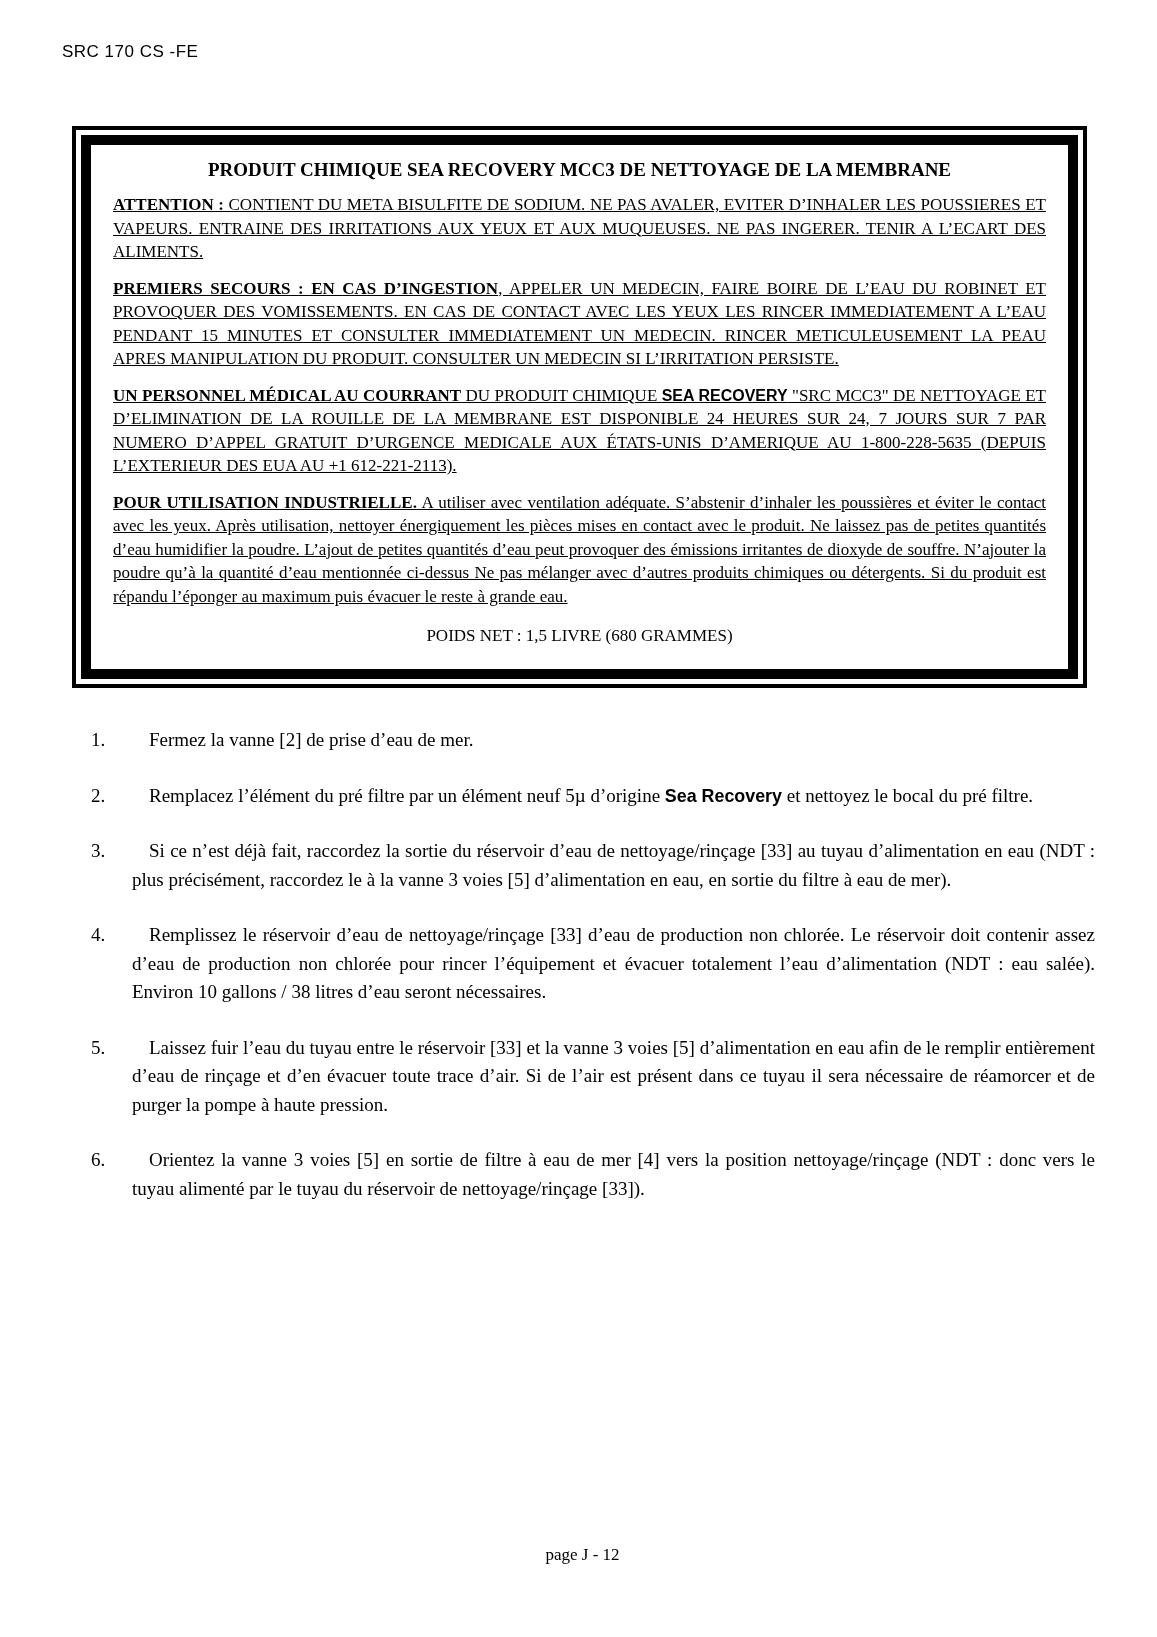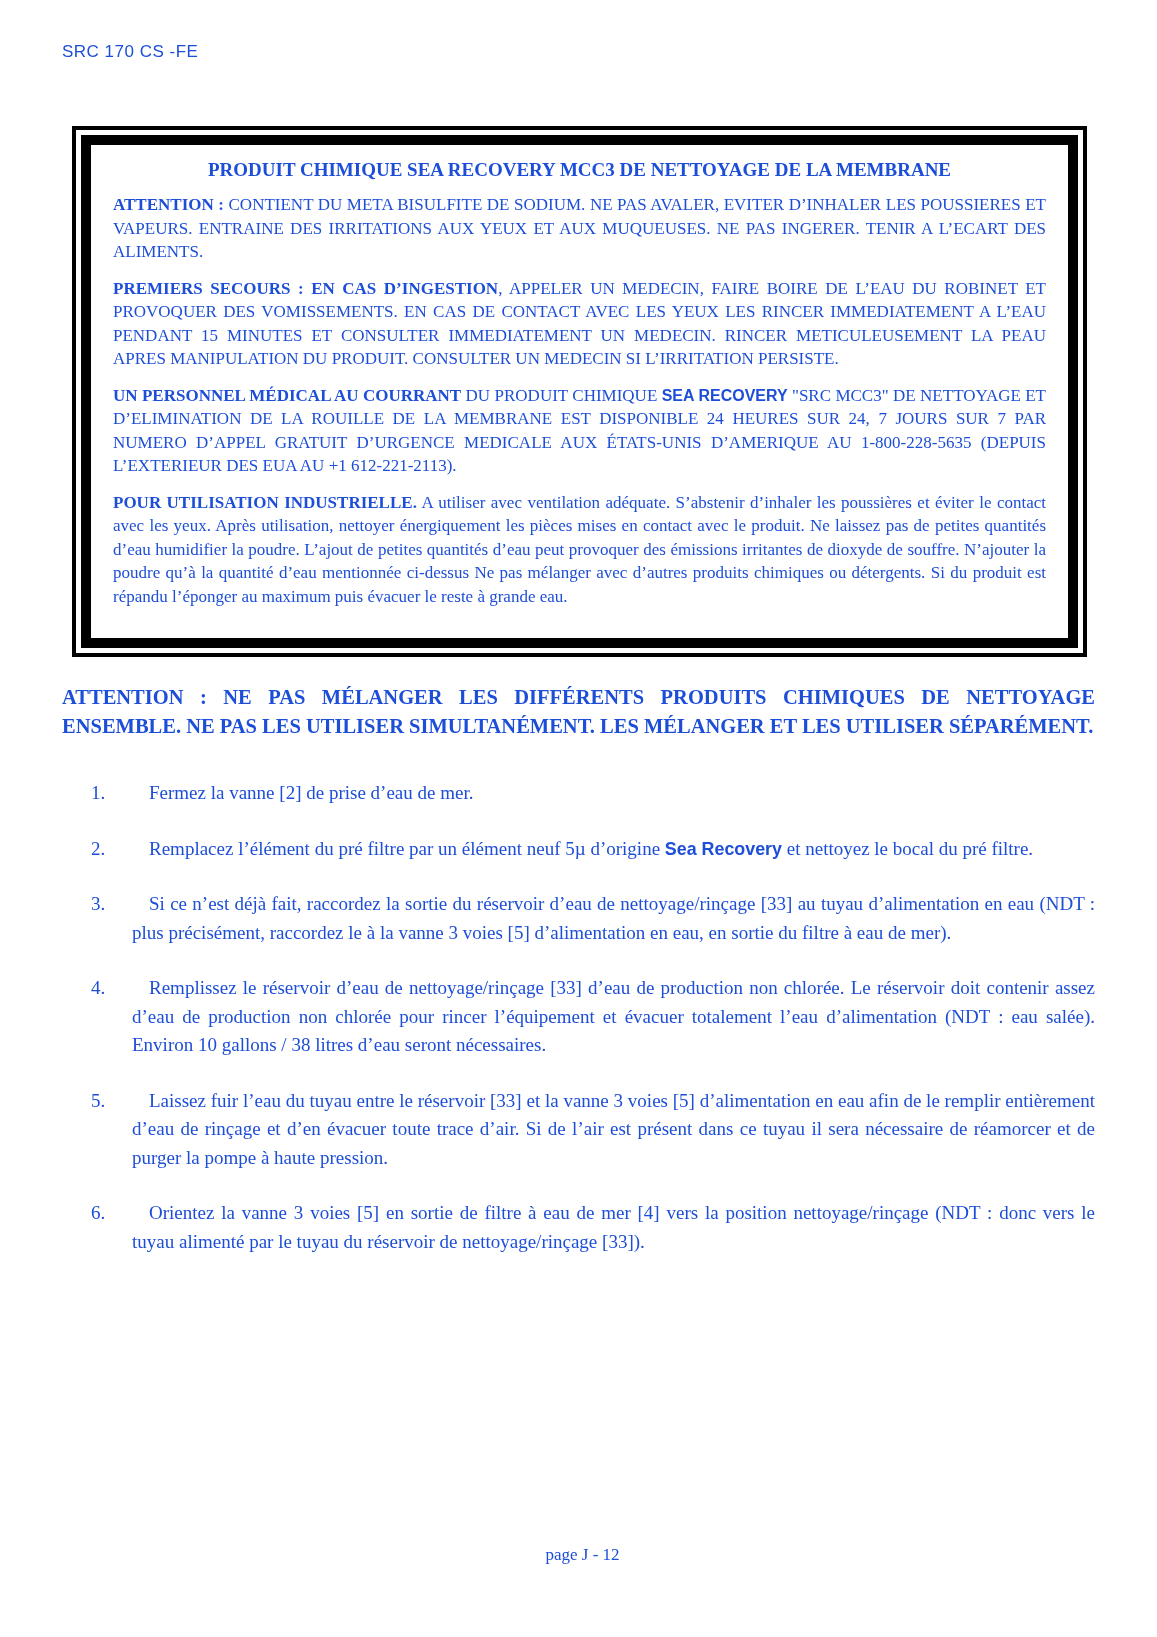--- a/index.html
+++ b/index.html
@@ -1,21 +1,21 @@
 <!DOCTYPE html>
 <html><head>
 <meta charset="utf-8">
 <style>
   html, body { margin: 0; padding: 0; background: #ffffff; }
   .page {
     position: relative;
     width: 1157px;
     height: 1637px;
     background: #ffffff;
-    color: #1d4ed8;
+    color: #000000;
     font-family: "Liberation Serif", "DejaVu Serif", serif;
     box-sizing: border-box;
     padding: 0 62px;
     overflow: hidden;
   }
   .doc-header {
     font-family: "Liberation Sans", "DejaVu Sans", sans-serif;
     font-size: 17px;
     padding-top: 42px;
     letter-spacing: 0.5px;
@@ -36,20 +36,21 @@
     text-align: center;
     font-weight: bold;
     font-size: 19px;
     margin: 0 0 12px 0;
   }
   .box-para {
     margin: 0 0 13px 0;
     font-size: 17px;
     line-height: 23.5px;
     text-align: justify;
+    text-decoration: underline;
   }
   .box-para .lead { font-weight: bold; }
   .sans-bold {
     font-family: "Liberation Sans", "DejaVu Sans", sans-serif;
     font-weight: bold;
     font-size: 0.94em;
   }
   .box-center-bold {
     text-align: center;
     font-weight: bold;
@@ -106,25 +107,25 @@
 
       <p class="box-para"><span class="lead">ATTENTION :</span><span> CONTIENT DU META BISULFITE DE SODIUM. NE PAS AVALER, EVITER D’INHALER LES POUSSIERES ET VAPEURS. ENTRAINE DES IRRITATIONS AUX YEUX ET AUX MUQUEUSES. NE PAS INGERER. TENIR A L’ECART DES ALIMENTS.</span></p>
 
       <p class="box-para"><span class="lead">PREMIERS SECOURS : EN CAS D’INGESTION</span><span>, APPELER UN MEDECIN, FAIRE BOIRE DE L’EAU DU ROBINET ET PROVOQUER DES VOMISSEMENTS. EN CAS DE CONTACT AVEC LES YEUX LES RINCER IMMEDIATEMENT A L’EAU PENDANT 15 MINUTES ET CONSULTER IMMEDIATEMENT UN MEDECIN. RINCER METICULEUSEMENT LA PEAU APRES MANIPULATION DU PRODUIT. CONSULTER UN MEDECIN SI L’IRRITATION PERSISTE.</span></p>
 
       <p class="box-para"><span class="lead">UN PERSONNEL MÉDICAL AU COURRANT</span><span> DU PRODUIT CHIMIQUE </span><span class="sans-bold">SEA RECOVERY</span><span> "SRC MCC3" DE NETTOYAGE ET D’ELIMINATION DE LA ROUILLE DE LA MEMBRANE EST DISPONIBLE 24 HEURES SUR 24, 7 JOURS SUR 7 PAR NUMERO D’APPEL GRATUIT D’URGENCE MEDICALE AUX ÉTATS-UNIS D’AMERIQUE AU 1-800-228-5635 (DEPUIS L’EXTERIEUR DES EUA AU +1 612-221-2113).</span></p>
 
       <p class="box-para"><span class="lead">POUR UTILISATION INDUSTRIELLE.</span><span> A utiliser avec ventilation adéquate. S’abstenir d’inhaler les poussières et éviter le contact avec les yeux. Après utilisation, nettoyer énergiquement les pièces mises en contact avec le produit. Ne laissez pas de petites quantités d’eau humidifier la poudre. L’ajout de petites quantités d’eau peut provoquer des émissions irritantes de dioxyde de souffre. N’ajouter la poudre qu’à la quantité d’eau mentionnée ci-dessus Ne pas mélanger avec d’autres produits chimiques ou détergents. Si du produit est répandu l’éponger au maximum puis évacuer le reste à grande eau.</span></p>
 
 
+      <div class="box-center">POIDS NET : 1,5 LIVRE (680 GRAMMES)</div>
 
     </div>
   </div>
 
-  <p class="mix-warning">ATTENTION : NE PAS MÉLANGER LES DIFFÉRENTS PRODUITS CHIMIQUES DE NETTOYAGE ENSEMBLE. NE PAS LES UTILISER SIMULTANÉMENT. LES MÉLANGER ET LES UTILISER SÉPARÉMENT.</p>
 
   <div class="steps">
 
     <div class="step">
       <span class="step-num">1.</span>
       <span class="step-text">Fermez la vanne [2] de prise d’eau de mer.</span>
     </div>
 
     <div class="step">
       <span class="step-num">2.</span>

